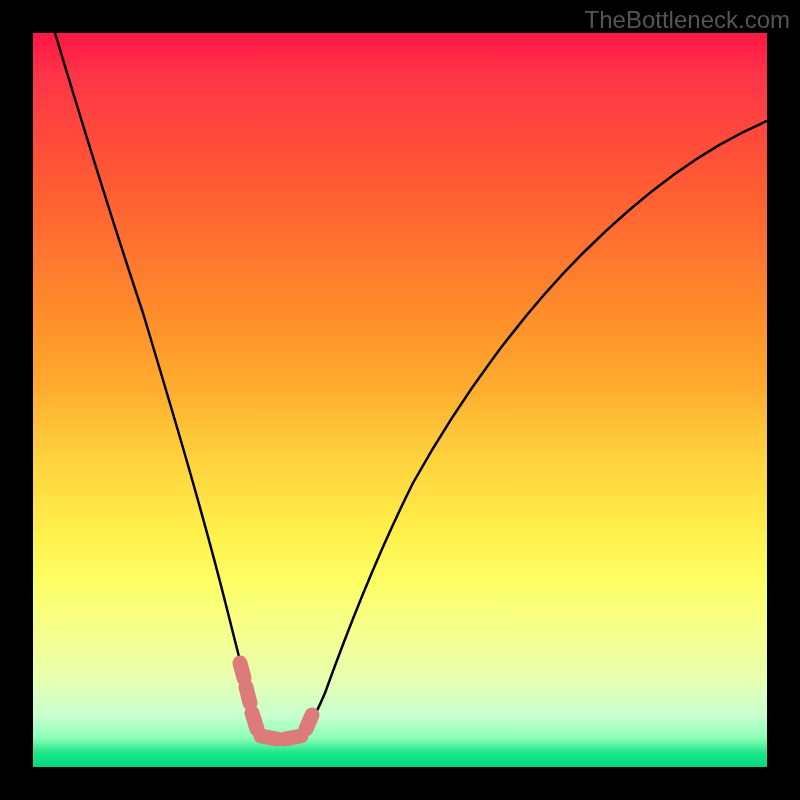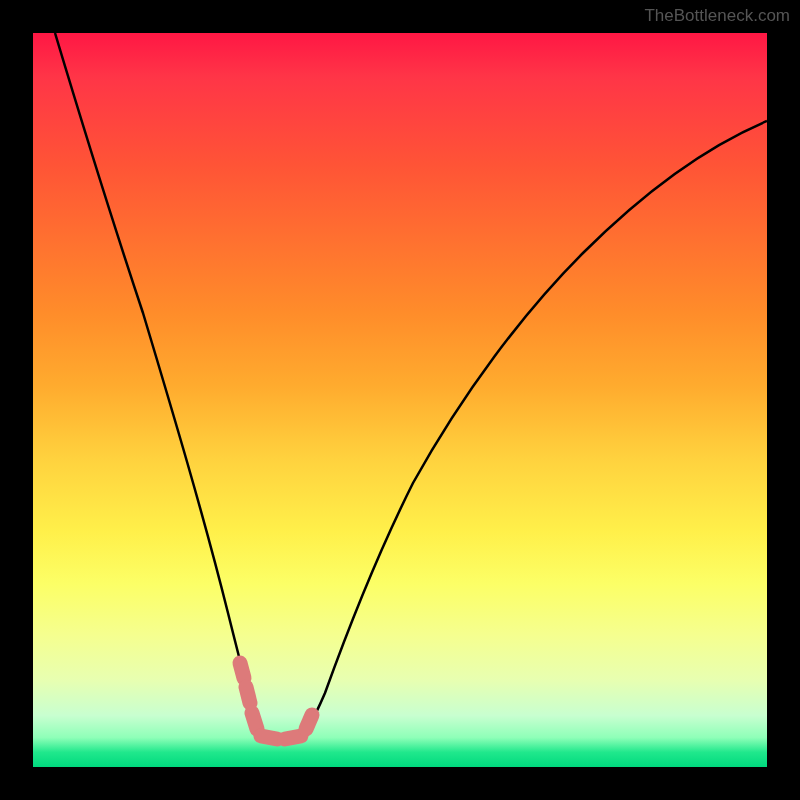--- a/index.html
+++ b/index.html
@@ -8,21 +8,21 @@
       height: 800px;
       background: #000;
       position: relative;
       font-family: Arial, sans-serif;
     }
     .watermark {
       position: absolute;
       top: 6px;
       right: 10px;
       color: #555;
-      font-size: 17px;
+      font-size: 24px;
       font-weight: 500;
       z-index: 10;
     }
     .plot-area {
       position: absolute;
       left: 33px;
       top: 33px;
       width: 734px;
       height: 734px;
       background: linear-gradient(to bottom,

